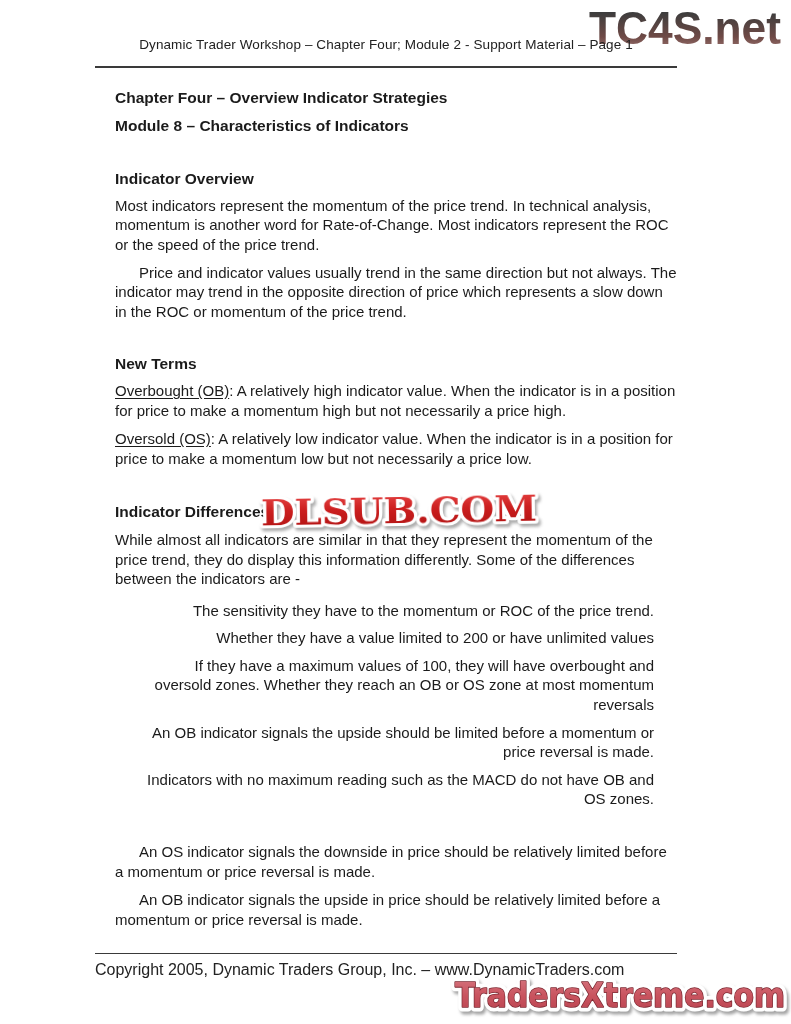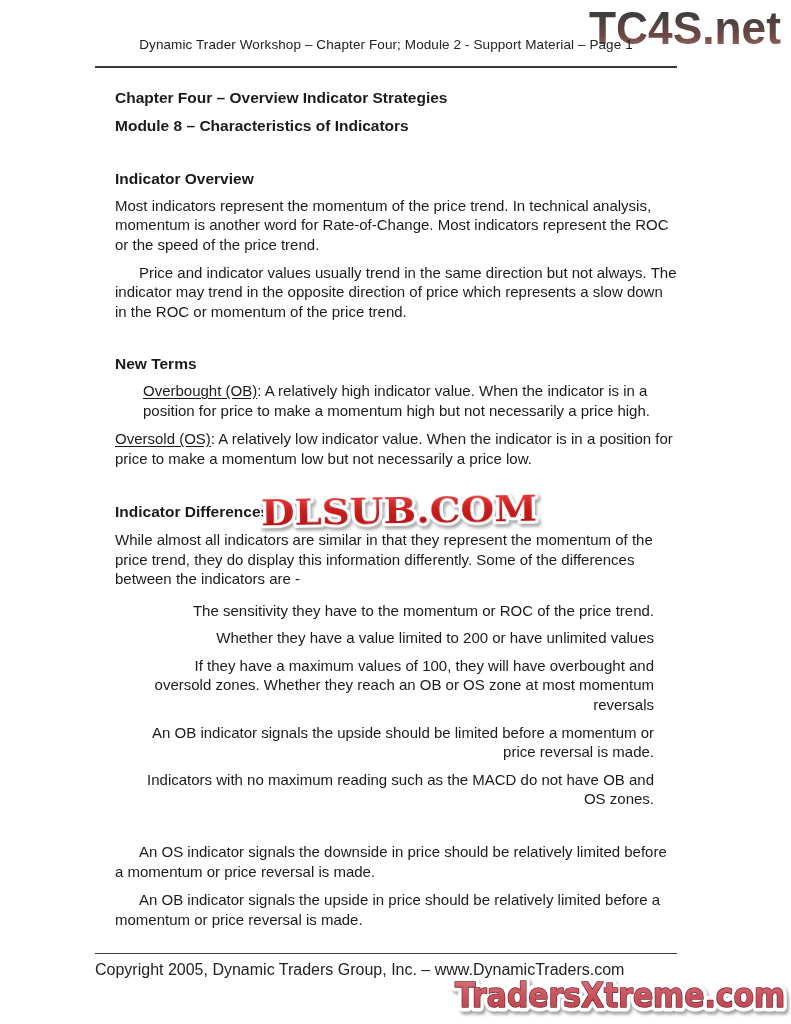--- a/index.html
+++ b/index.html
@@ -29,21 +29,21 @@
     font-size:15px; line-height:19.6px;
   }
   .doc-heading { font-weight:bold; font-size:15.5px; }
   .h-chapter   { margin-bottom:8px; }
   .h-module    { margin-bottom:34px; }
   .h-overview  { margin-bottom:7px; }
   .p-std       { margin-bottom:8px; }
   .p-indent    { text-indent:24px; }
   .p-ov2       { margin-bottom:33px; }
   .h-newterms  { margin-bottom:7px; }
-  .p-term1     { margin-bottom:9px;margin-left:28px; }
+  .p-term1     { margin-bottom:9px; }
   .p-term2     { margin-bottom:34px; }
   .term { text-decoration:underline; text-underline-offset:2px; }
   .h-diff      { margin-bottom:8px; white-space:nowrap; }
   .p-diffintro { margin-bottom:12px; }
   .diff-items  { margin-left:24px; width:515px; }
   .diff-item   { margin-bottom:8px;text-align:right; }
   .gap-big     { height:25px; }
   .p-close     { margin-bottom:9px; }
   
   .wm-dlsub {

